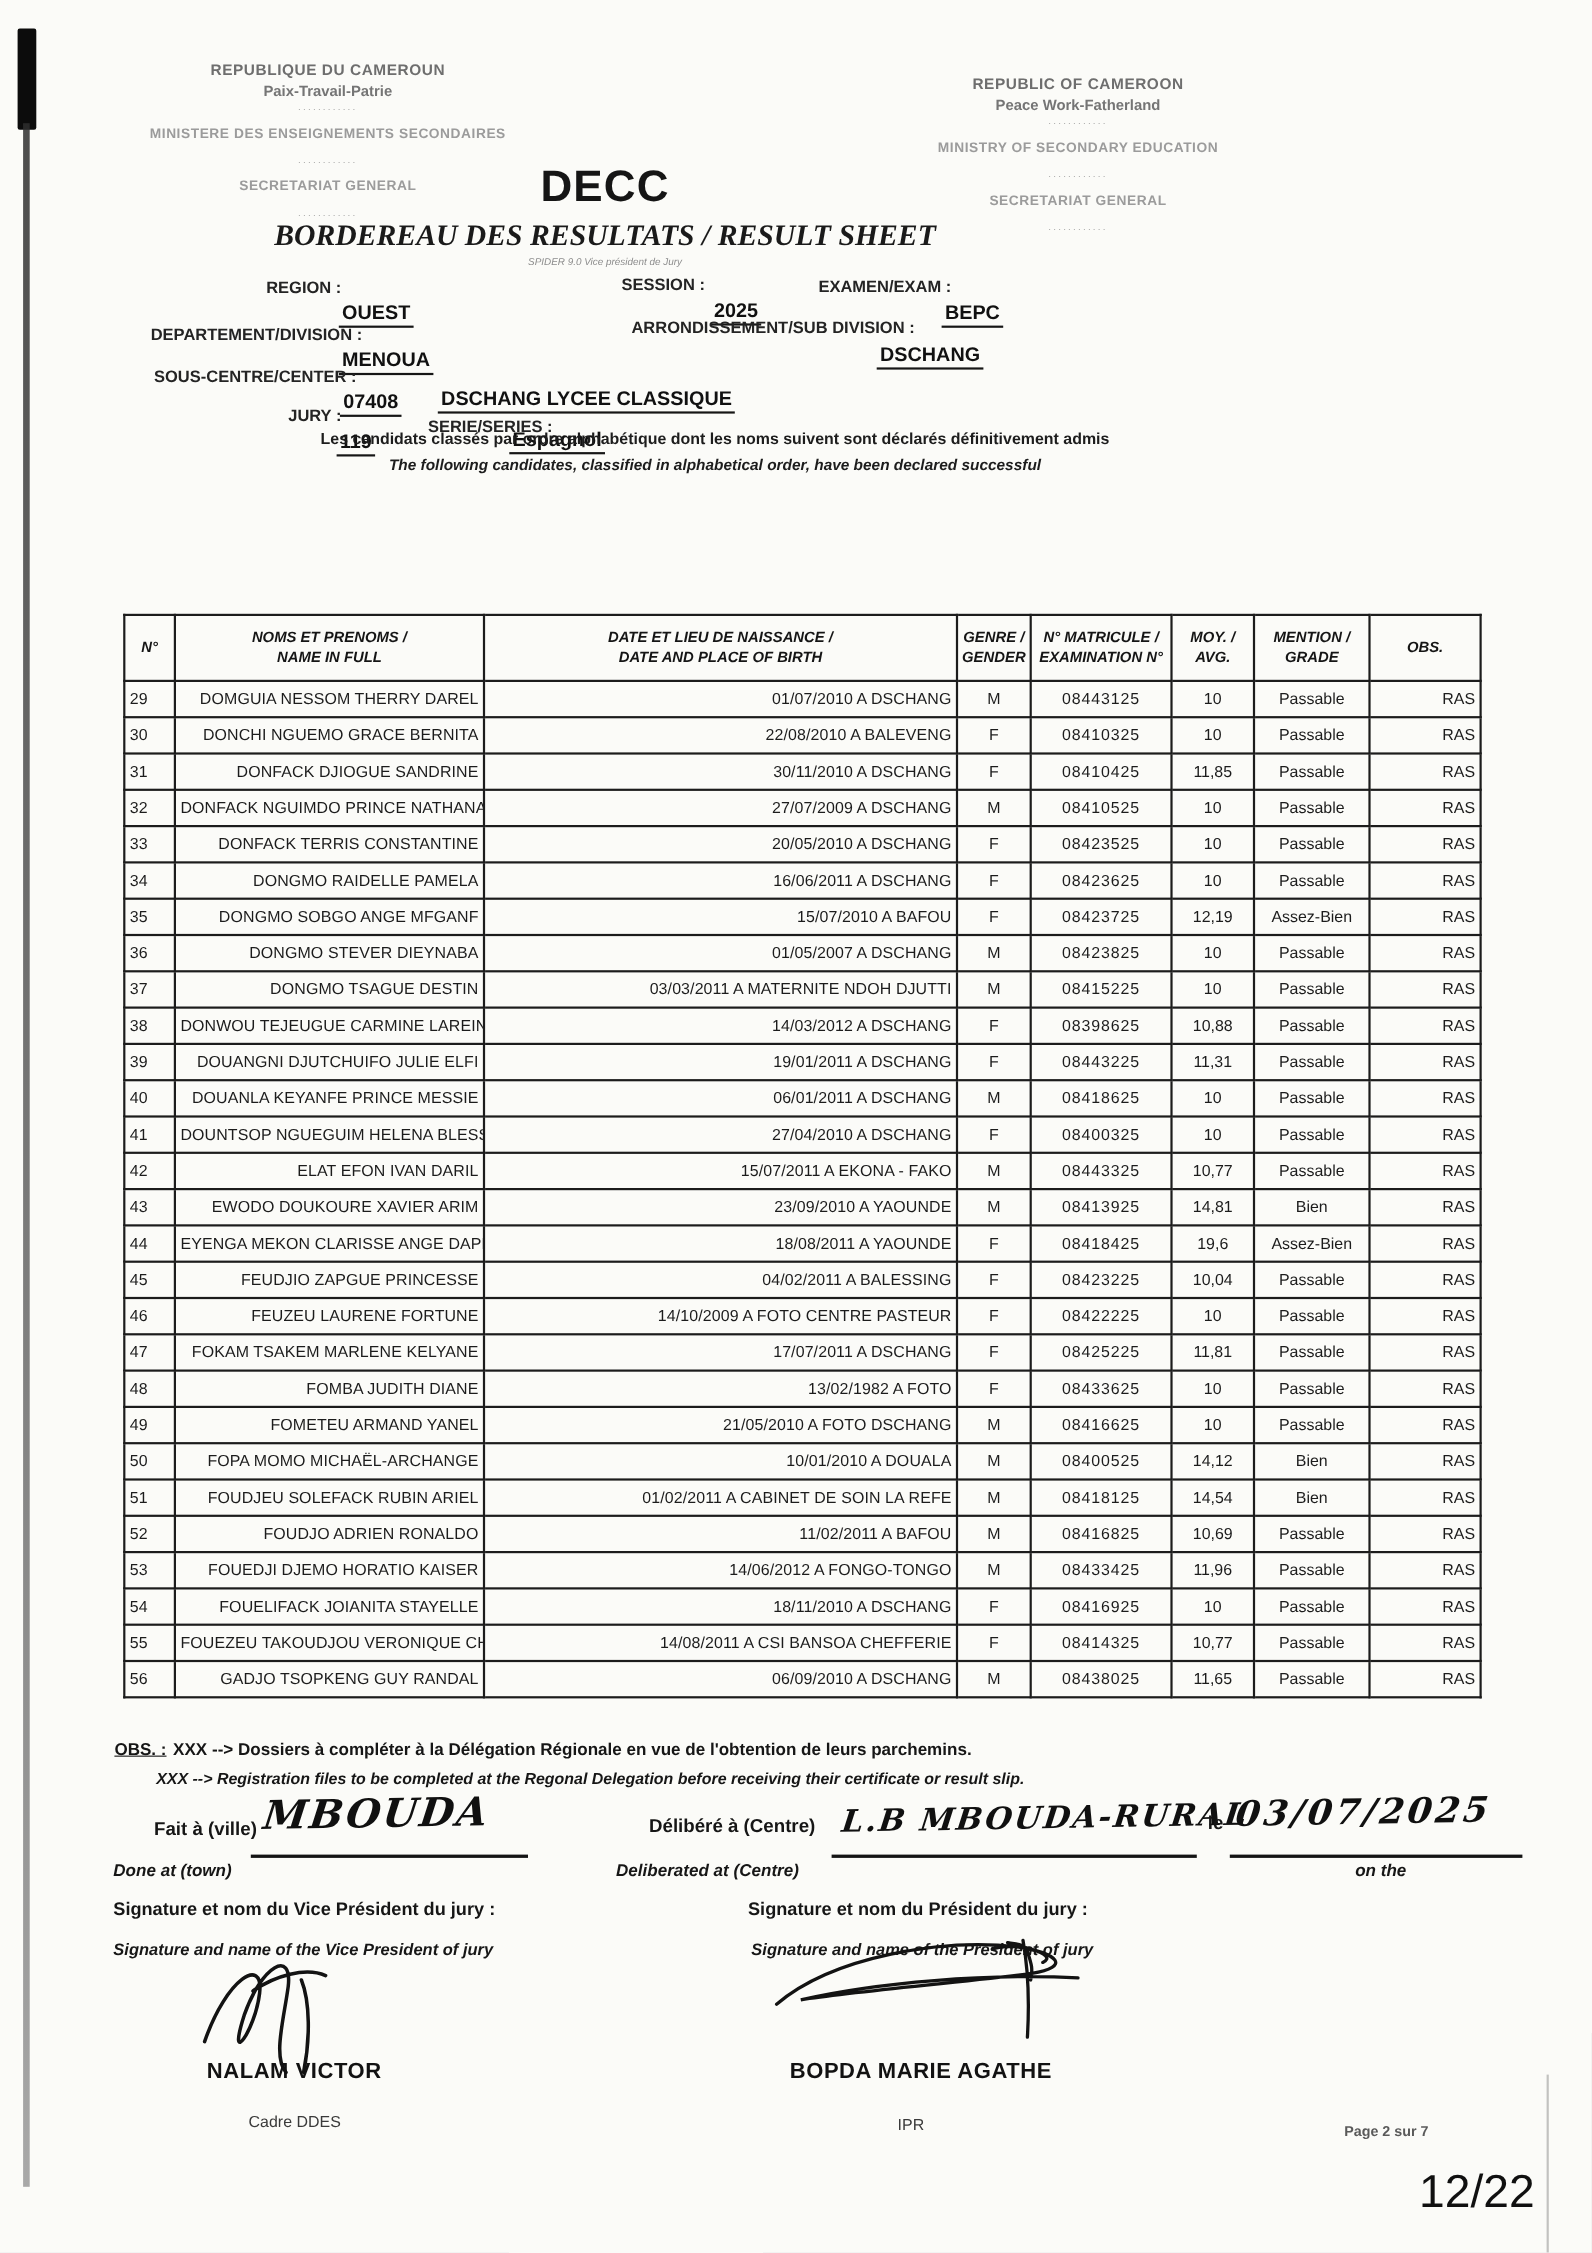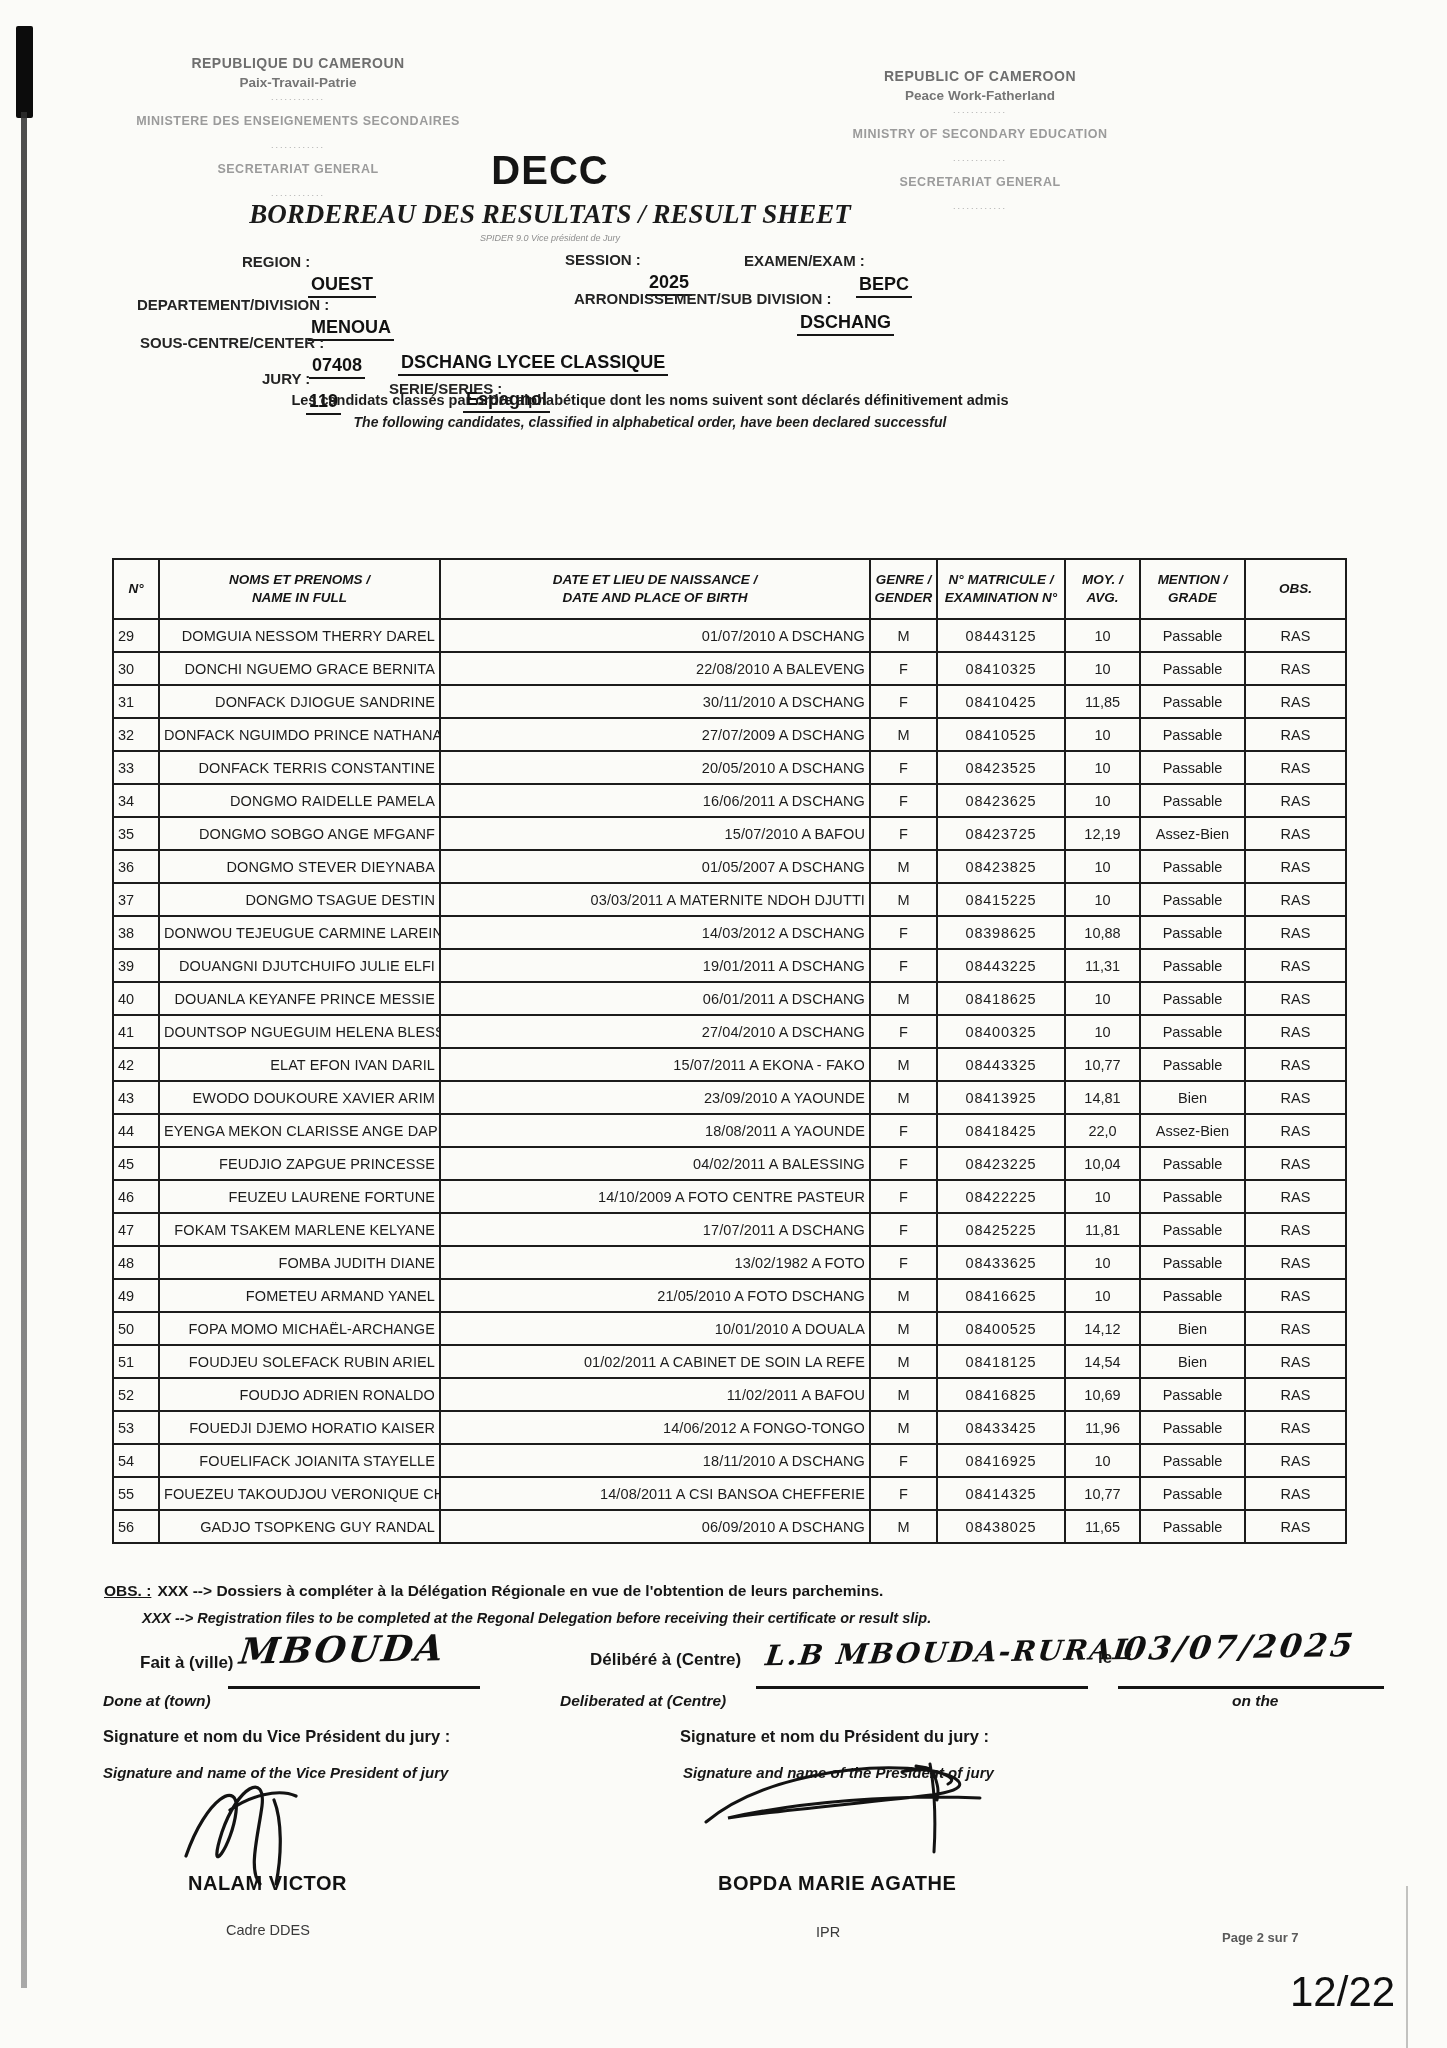--- a/index.html
+++ b/index.html
@@ -46,21 +46,21 @@
     height:54px;font-size:13.5px;font-weight:700;font-style:italic;
     text-align:center;vertical-align:middle;line-height:1.35;color:#151515;padding:2px;
   }
   table.results td{height:29px;font-size:14.5px;color:#1c1c1c;padding:1px 4px;vertical-align:middle;}
   td.c-num{text-align:left;padding-left:8px;font-size:15px;}
   td.c-name,td.c-birth{text-align:right;font-size:13.8px;letter-spacing:.1px;}
   td.c-gender{text-align:center;font-size:15px;}
   td.c-matricule{text-align:center;font-size:15px;letter-spacing:.8px;}
   td.c-avg{text-align:center;font-size:15px;}
   td.c-mention{text-align:center;font-size:12.3px;color:#2e2e2e;}
-  td.c-obs{text-align:center;font-size:14.5px;font-weight:400;}
+  td.c-obs{text-align:right;font-size:14.5px;font-weight:400;}
 
   
   .obs-line1{position:absolute;left:104px;top:1582px;font-size:15.5px;font-weight:700;color:#161616;}
   .obs-line1 .obs-label{text-decoration:underline;margin-right:6px;}
   .obs-line2{position:absolute;left:142px;top:1610px;font-size:14.5px;font-weight:700;font-style:italic;color:#161616;}
 
   
   .f-label{position:absolute;font-size:17px;font-weight:700;color:#161616;}
   .f-label-en{position:absolute;font-size:15.5px;font-weight:700;font-style:italic;color:#161616;}
   .handwriting{
@@ -329,21 +329,21 @@
           <td class="c-avg">14,81</td>
           <td class="c-mention">Bien</td>
           <td class="c-obs">RAS</td>
         </tr>
         <tr>
           <td class="c-num">44</td>
           <td class="c-name">EYENGA MEKON CLARISSE ANGE DAPHNEY</td>
           <td class="c-birth">18/08/2011 A YAOUNDE</td>
           <td class="c-gender">F</td>
           <td class="c-matricule">08418425</td>
-          <td class="c-avg">22,0</td>
+          <td class="c-avg">19,6</td>
           <td class="c-mention">Assez-Bien</td>
           <td class="c-obs">RAS</td>
         </tr>
         <tr>
           <td class="c-num">45</td>
           <td class="c-name">FEUDJIO ZAPGUE PRINCESSE</td>
           <td class="c-birth">04/02/2011 A BALESSING</td>
           <td class="c-gender">F</td>
           <td class="c-matricule">08423225</td>
           <td class="c-avg">10,04</td>

